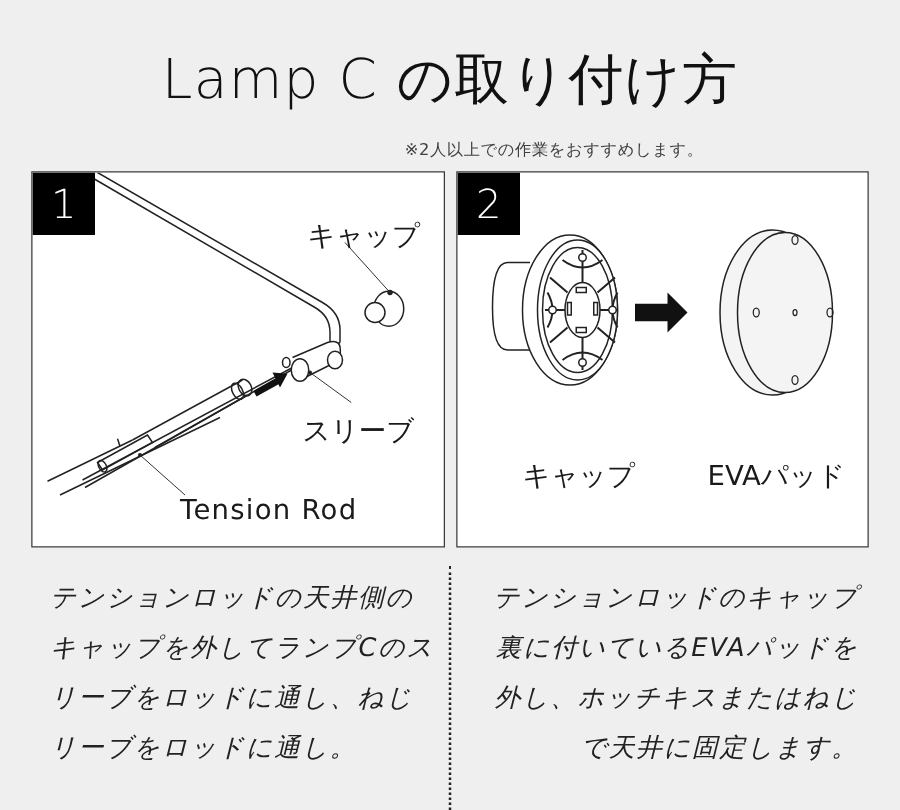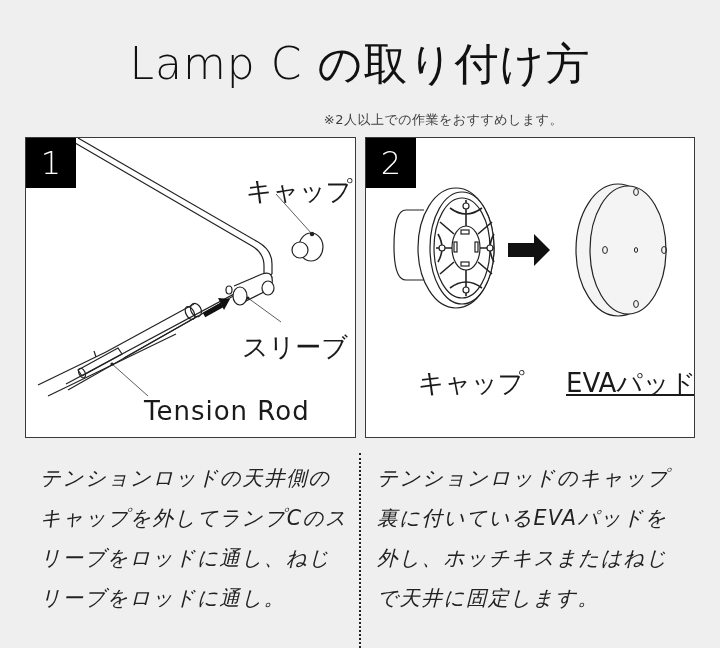--- a/index.html
+++ b/index.html
@@ -35,34 +35,34 @@
 
     .badge {
       position: absolute; left: 0; top: 0; width: 50px; height: 50px;
       background: #000; color: #fff;
       font-size: 32px; font-weight: 300; line-height: 50px; text-align: center;
       font-family: "DejaVu Sans", sans-serif;
     }
     .panel svg.illus { position: absolute; left: 0; top: 0; }
 
     .label {
-      position: absolute; font-size: 26px; color: #1a1a1a; white-space: nowrap;
+      position: absolute; font-size: 22px; color: #1a1a1a; white-space: nowrap;
     }
     .p1 .l-cap { left: 220px; top: 36px; }
     .p1 .l-sleeve { left: 216px; top: 192px; }
     .p1 .l-rod { left: 118px; top: 258px; letter-spacing: 1px; }
     .p2 .l-cap { left: 52px; top: 228px; }
-    .p2 .l-eva { left: 200px; top: 228px; text-decoration: underline; }
+    .p2 .l-eva { left: 200px; top: 228px; }
 
     .desc {
       position: absolute; top: 458px; width: 310px;
       font-size: 20.5px; line-height: 40px; letter-spacing: 1.5px; color: #222;
     }
     .desc.d1 { left: 40px; }
-    .desc.d2 { left: 377px; }
+    .desc.d2 { left: 377px; text-align: right; }
     .desc .line { display: block; white-space: nowrap; font-style: italic; }
 
     .divider {
       position: absolute; left: 359px; top: 453px; width: 0; height: 195px;
       border-left: 2.5px dotted #222;
     }
   </style>
 </head>
 <body>
 

